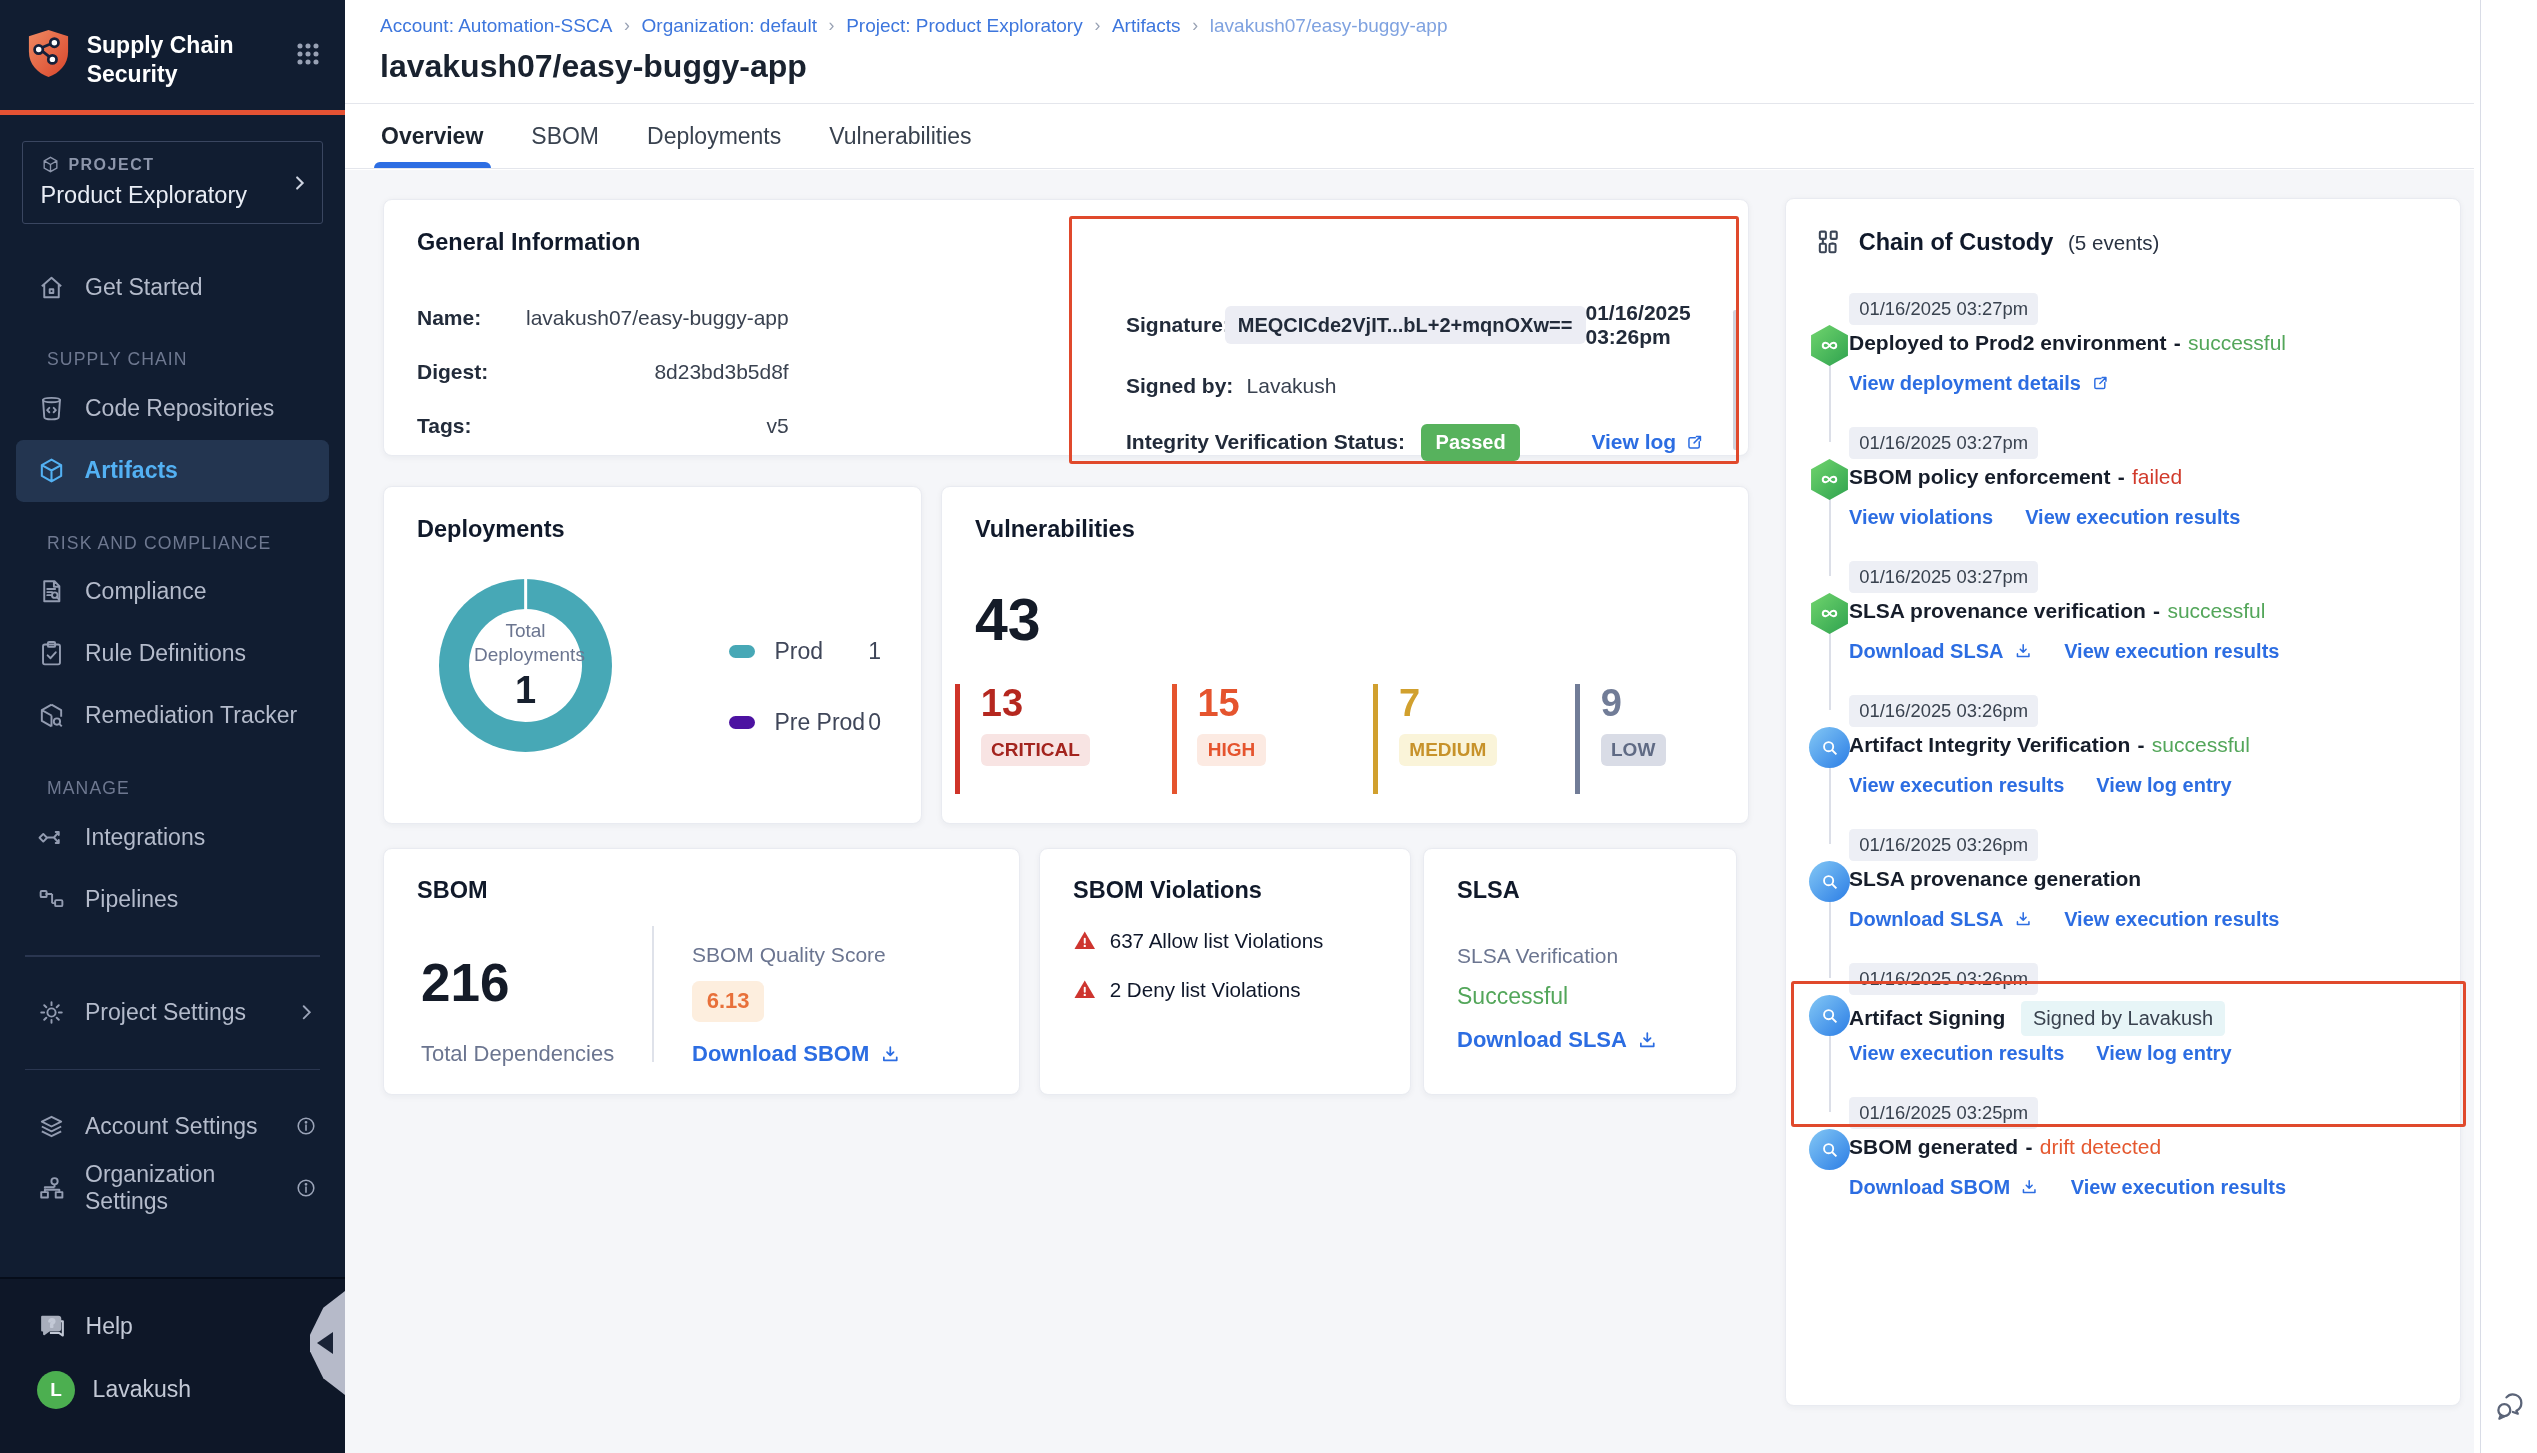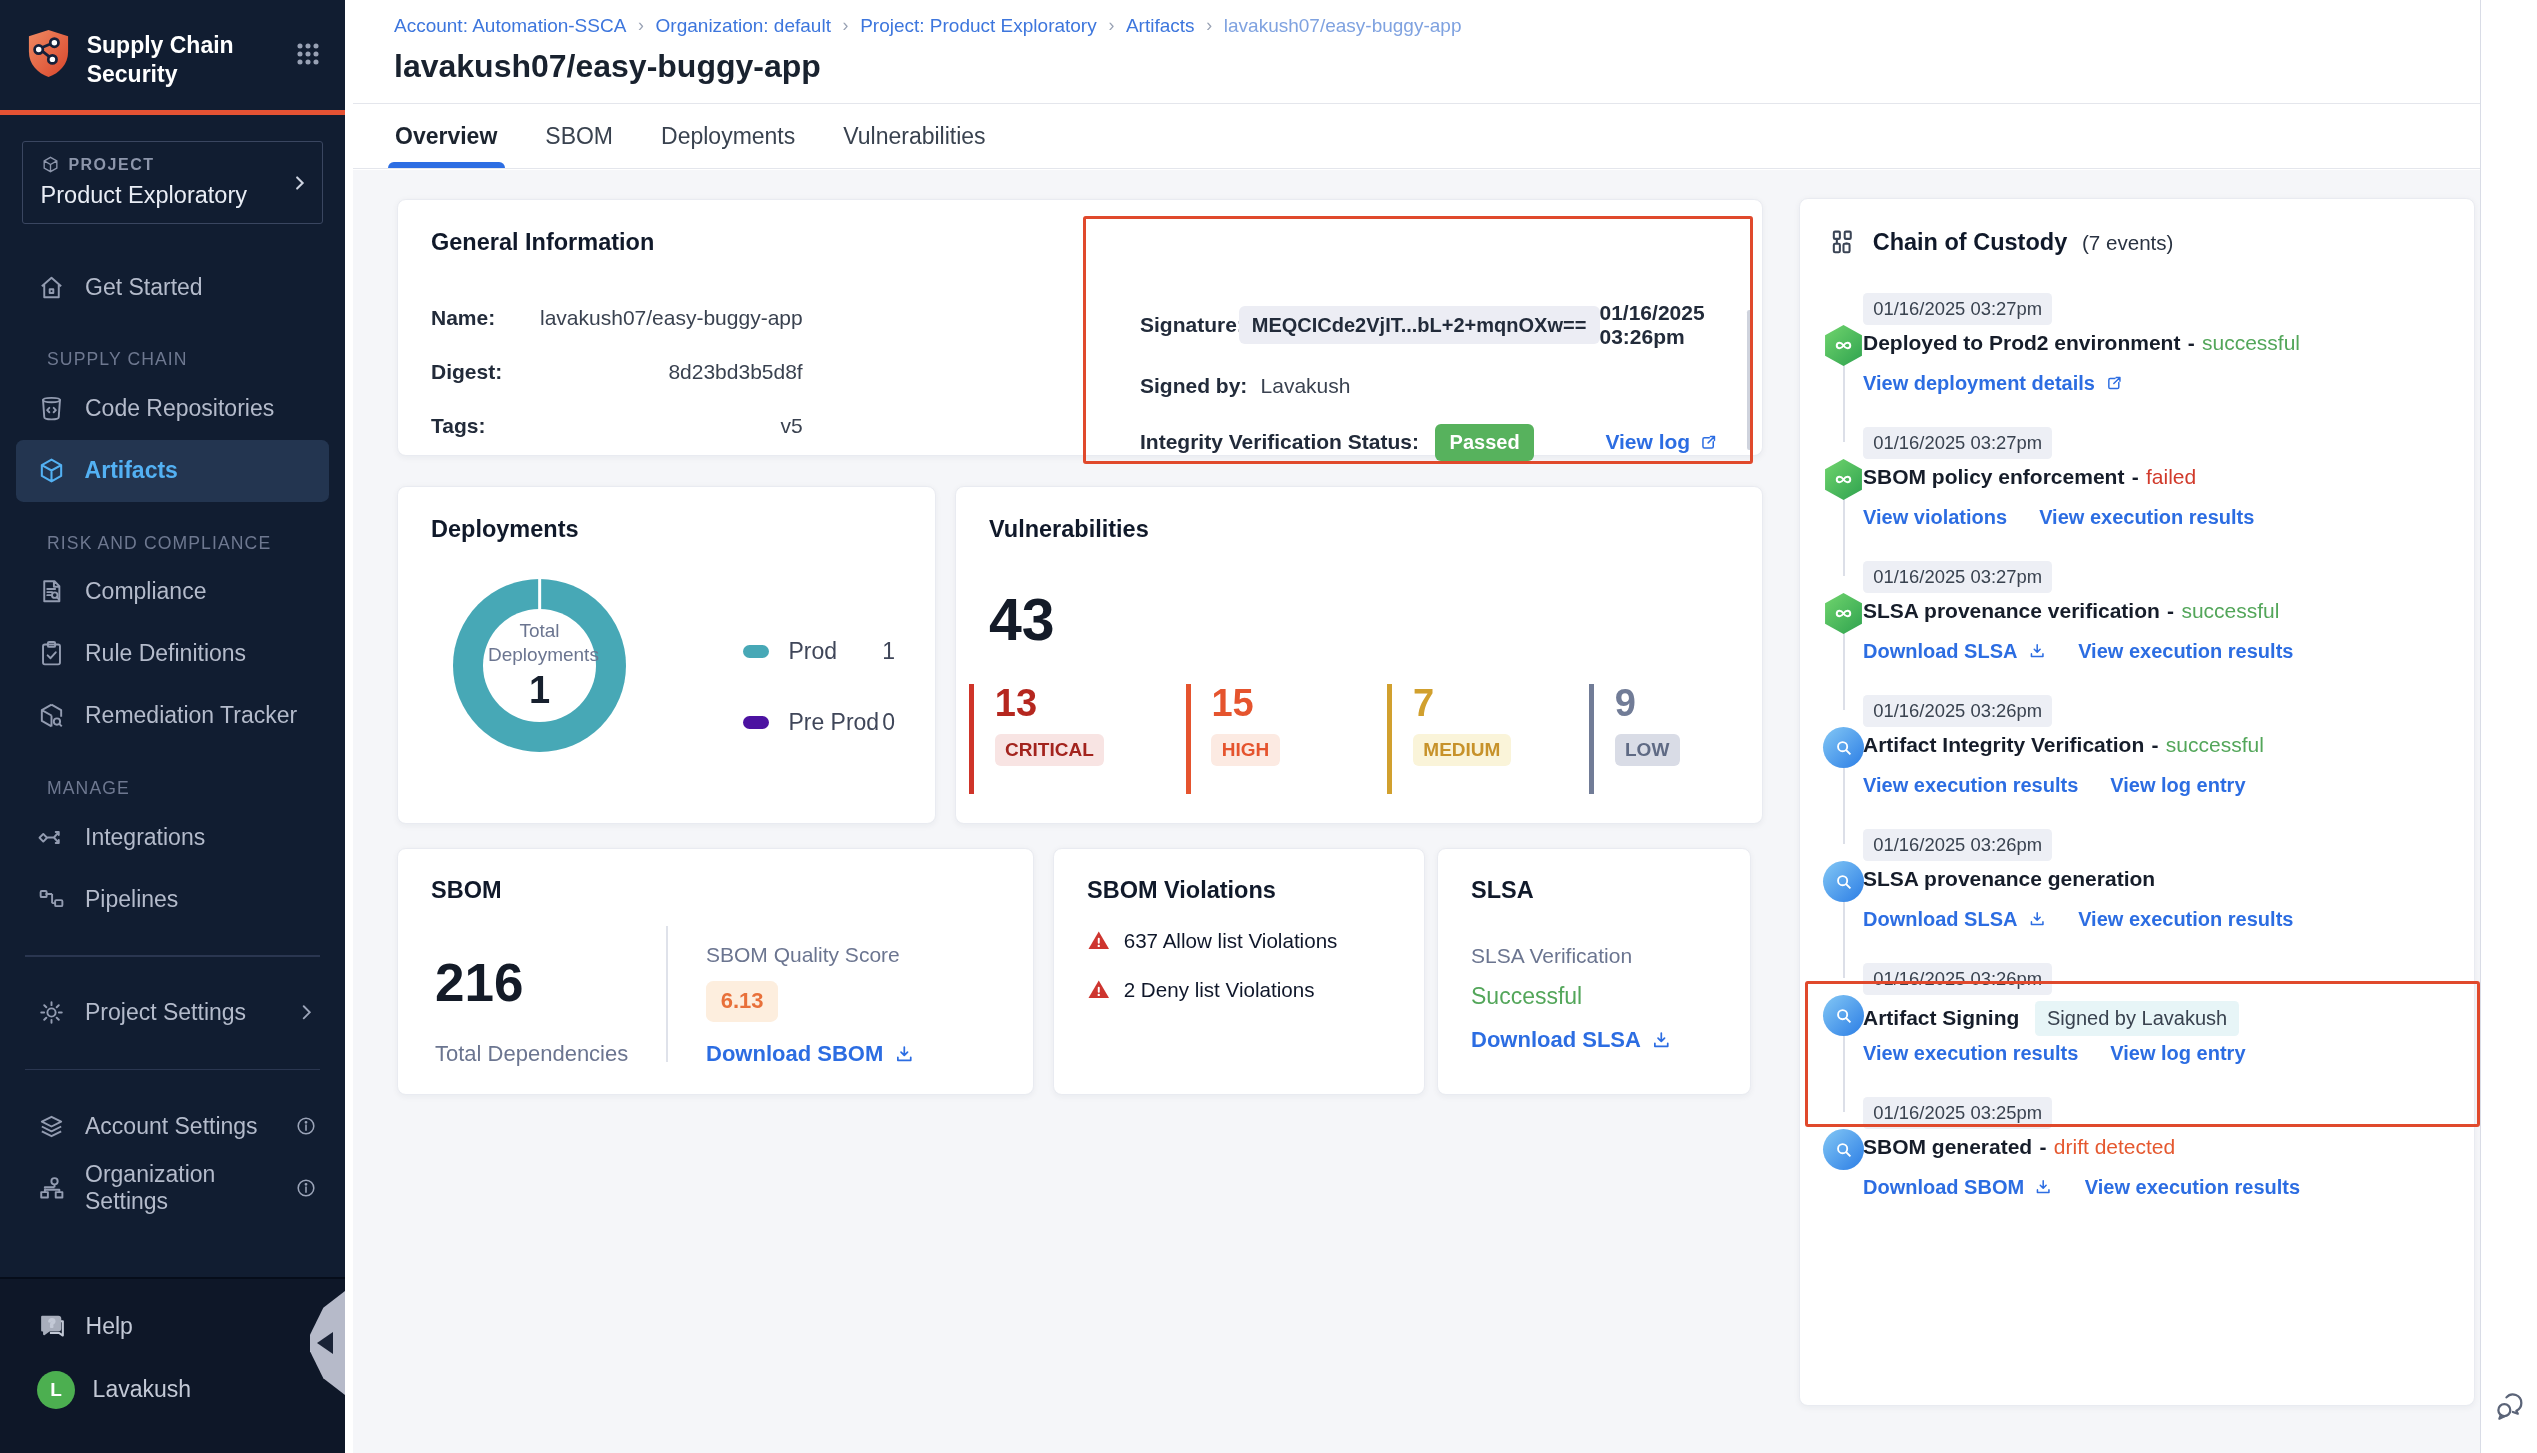--- a/index.html
+++ b/index.html
@@ -28,21 +28,21 @@
   .side-footer{position:absolute;left:0;bottom:0;width:345px;height:175px;background:#0e1728;border-top:2.2px solid #060d1a;}
   .footer-item{display:flex;align-items:center;gap:17.6px;padding-left:37px;height:63px;color:#c3c9d6;font-size:23px;cursor:pointer;}
   .footer-item:first-child{margin-top:16px;}
   .avatar{width:38px;height:38px;border-radius:50%;background:#4caf50;color:#fff;font-size:19px;font-weight:bold;
           display:flex;align-items:center;justify-content:center;}
   .collapse-handle{position:absolute;right:0;top:1291px;width:35px;height:104px;background:#b6bac9;cursor:pointer;
       clip-path:polygon(100% 0,38% 16%,0 42%,0 58%,38% 84%,100% 100%);display:flex;align-items:center;justify-content:center;}
   .collapse-tri{width:0;height:0;border-top:11.7px solid transparent;border-bottom:11.7px solid transparent;border-right:16px solid #1a2336;margin-right:4.4px;}
 
   
-  .main{position:absolute;left:353px;top:0;width:2135px;height:1414px;background:#fff;}
+  .main{position:absolute;left:339px;top:0;width:2135px;height:1414px;background:#fff;}
   .page-header{height:104px;border-bottom:1.5px solid #e4e6ec;padding-left:41px;box-sizing:border-box;}
   .breadcrumb{display:flex;align-items:center;gap:11.7px;padding-top:14.7px;font-size:19px;}
   .crumb{color:#3d76dd;cursor:pointer;}
   .crumb.last{color:#7fa2e0;}
   .crumb-sep{color:#9aa3b5;font-size:17.6px;}
   .page-title{margin-top:11.7px;font-size:32px;font-weight:bold;color:#19222f;}
   .tabbar{height:64px;border-bottom:1.5px solid #e4e6ec;display:flex;gap:48px;padding-left:42px;}
   .tab{position:relative;display:flex;align-items:center;font-size:23px;color:#39424f;cursor:pointer;}
   .tab.active{font-weight:bold;color:#1c242f;}
   .tab.active::after{content:"";position:absolute;left:-7.3px;right:-7.3px;bottom:0;height:5.9px;background:#2d6ee3;border-radius:5.9px 5.9px 0 0;}
@@ -527,21 +527,21 @@
       <div class="card chain">
         <div class="chain-head">
           <svg width="29" height="29" viewBox="0 0 24 24" fill="none" stroke="#3a4455" stroke-width="1.7" stroke-linejoin="round">
             <rect x="4" y="3" width="5" height="6" rx="1"></rect>
               <rect x="11" y="6" width="5" height="6" rx="1" transform="translate(2 -3)"></rect>
             <rect x="4" y="13" width="5" height="7" rx="1"></rect>
               <rect x="12" y="13" width="5" height="7" rx="1"></rect>
             <path d="M6.5 9 V13 M14.5 12 V13"></path>
           </svg>
           <span class="chain-title">Chain of Custody</span>
-          <span class="chain-count">(7 events)</span>
+          <span class="chain-count">(5 events)</span>
         </div>
 
         <div class="timeline">
 
           <div class="event">
             <div class="ev-line"></div>
             <span class="ev-date">01/16/2025 03:27pm</span>
             <span class="ev-icon green">
               <svg width="25" height="25" viewBox="0 0 24 24" fill="none" stroke="#fff" stroke-width="1.9">
                   <path d="M8.3 9.3 C4.6 9.3 4.6 14.7 8.3 14.7 C12 14.7 12 9.3 15.7 9.3 C19.4 9.3 19.4 14.7 15.7 14.7 C12 14.7 12 9.3 8.3 9.3 Z"></path>

